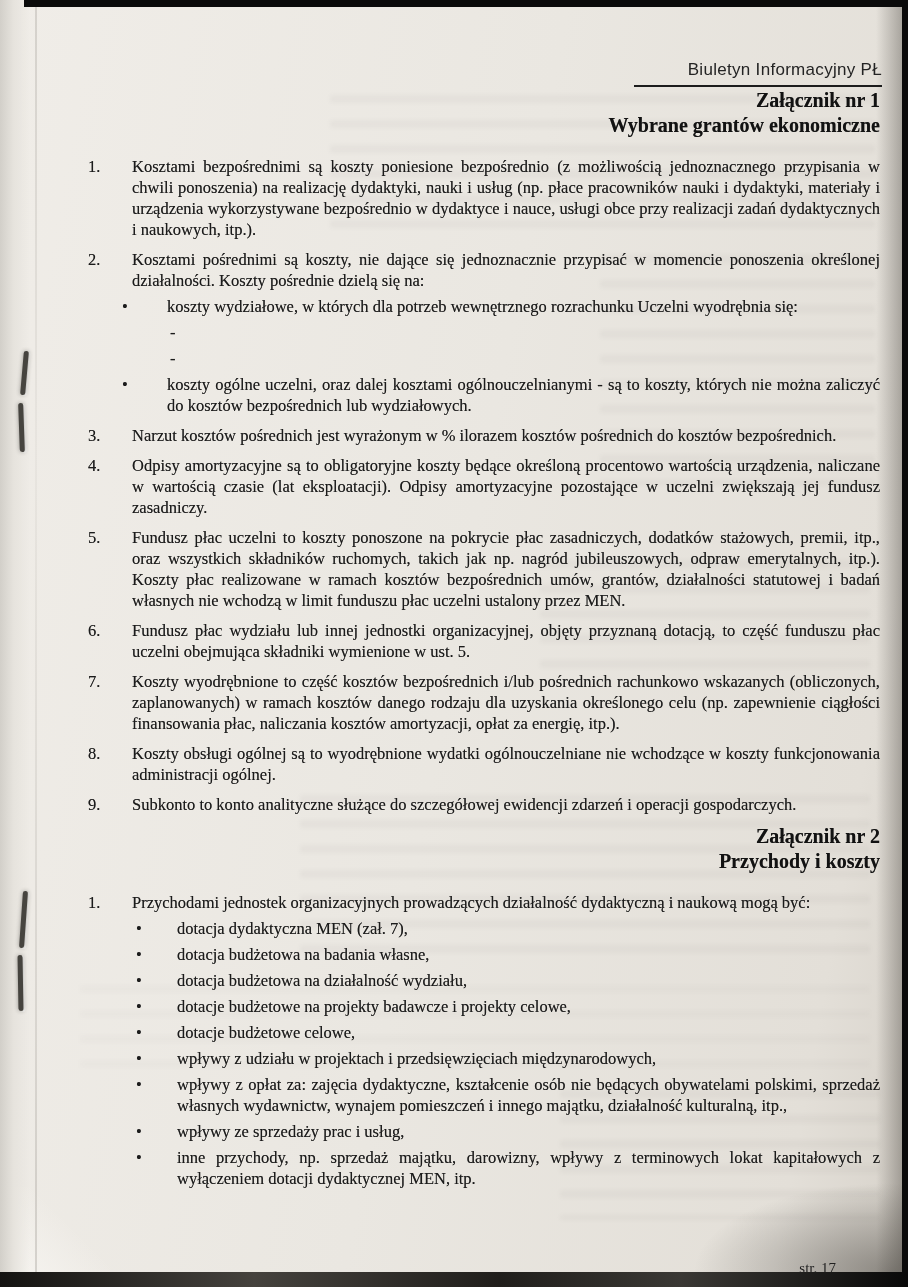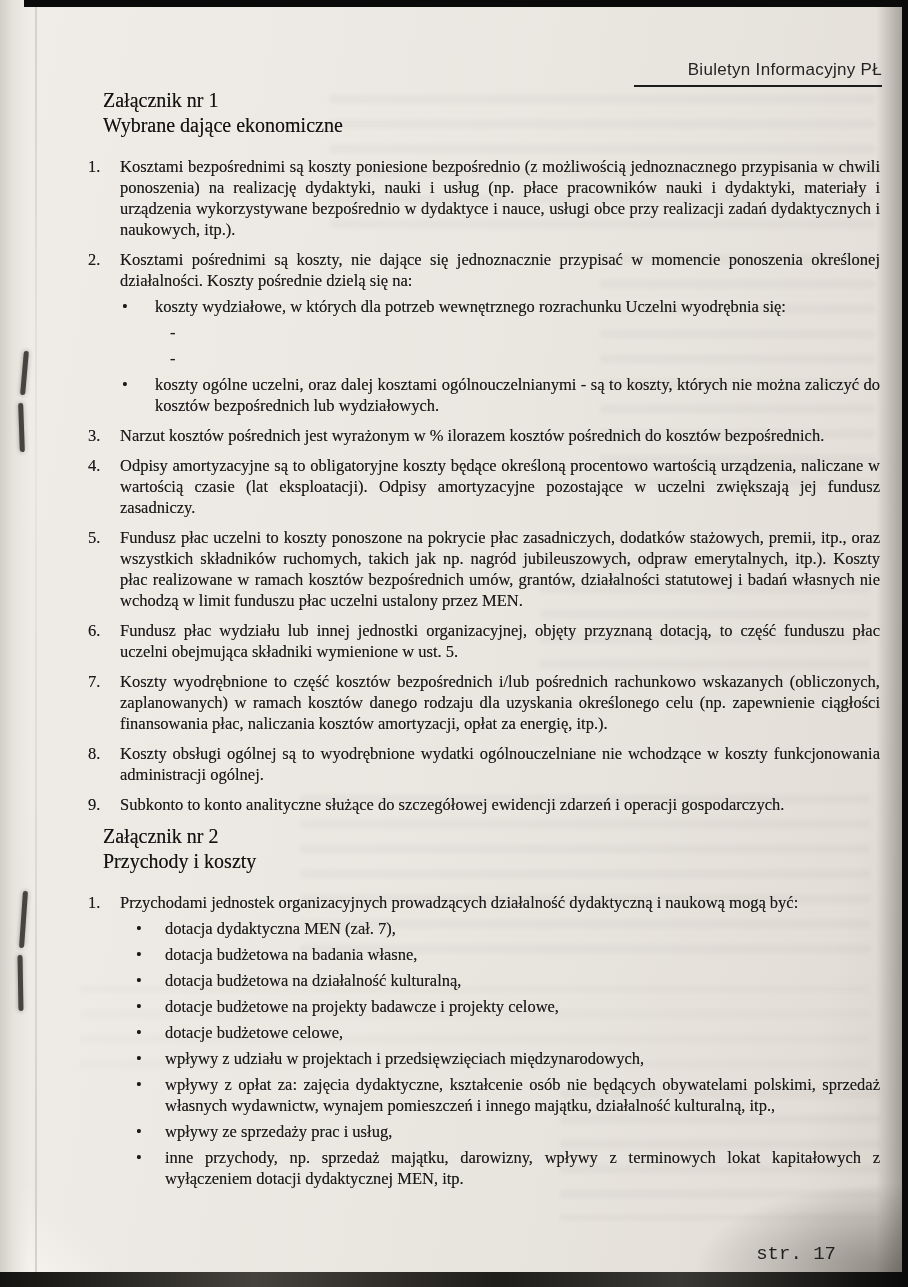--- a/index.html
+++ b/index.html
@@ -66,36 +66,36 @@
     font-family:"Liberation Sans", sans-serif;font-size:17px;color:#242424;
     letter-spacing:.3px;
   }
   
   .content{
     position:absolute;left:88px;top:88px;width:792px;z-index:5;
     font-size:16.5px;line-height:21px;color:#1b1b1b;text-align:justify;
     text-shadow:0 0 .4px rgba(20,20,20,.55);
   }
   .heading{
-    font-weight:normal;font-size:20px;line-height:25px;color:#121212;
-    padding-left:15px;margin-bottom:18px;text-align:left;
+    font-weight:bold;font-size:20px;line-height:25px;color:#121212;
+    padding-left:15px;margin-bottom:18px;text-align:right;
   }
   .heading.second{}
   .it{display:flex;margin-bottom:9px;}
   .it.sub{margin-bottom:5px;}
   .mk{flex:0 0 auto;}
   .num .mk{width:32px;}
   .b1{padding-left:34px;}   .b1 .mk{width:33px;}
   .dash{padding-left:82px;} .dash .mk{width:30px;}
   .b2{padding-left:48px;}   .b2 .mk{width:29px;}
-  .tx{flex:1 1 auto;}
+  .tx{flex:1 1 auto;margin-left:12px;}
   
   .ftr{
-    position:absolute;right:72px;bottom:22px;z-index:5;
-    font-size:19px;color:#1f1f1f;font-family:Liberation Mono, monospace;
+    position:absolute;right:72px;bottom:10px;z-index:5;
+    font-size:15px;color:#1f1f1f;font-family:Liberation Serif, serif;
   }
 </style>
 </head>
 <body>
 
 <div class="page">
 
   <div class="bleed bl1"></div>
   <div class="bleed bl2"></div>
   <div class="bleed bl3"></div>
@@ -113,21 +113,21 @@
   <div class="staple s2b"></div>
 
   <div class="hdr">
     <span>Biuletyn Informacyjny PŁ</span>
   </div>
 
   <div class="content">
 
     <div class="heading">
       <div>Załącznik nr 1</div>
-      <div>Wybrane dające ekonomiczne</div>
+      <div>Wybrane grantów ekonomiczne</div>
     </div>
 
     <div class="it num">
       <span class="mk">1.</span>
       <div class="tx">Kosztami bezpośrednimi są koszty poniesione bezpośrednio (z możliwością jednoznacznego przypisania w chwili ponoszenia) na realizację dydaktyki, nauki i usług (np. płace pracowników nauki i dydaktyki, materiały i urządzenia wykorzystywane bezpośrednio w dydaktyce i nauce, usługi obce przy realizacji zadań dydaktycznych i naukowych, itp.).</div>
     </div>
     <div class="it num sub">
       <span class="mk">2.</span>
       <div class="tx">Kosztami pośrednimi są koszty, nie dające się jednoznacznie przypisać w momencie ponoszenia określonej działalności. Koszty pośrednie dzielą się na:</div>
     </div>
@@ -186,21 +186,21 @@
     <div class="it b2 sub">
       <span class="mk">•</span>
       <div class="tx">dotacja dydaktyczna MEN (zał. 7),</div>
     </div>
     <div class="it b2 sub">
       <span class="mk">•</span>
       <div class="tx">dotacja budżetowa na badania własne,</div>
     </div>
     <div class="it b2 sub">
       <span class="mk">•</span>
-      <div class="tx">dotacja budżetowa na działalność kulturalną,</div>
+      <div class="tx">dotacja budżetowa na działalność wydziału,</div>
     </div>
     <div class="it b2 sub">
       <span class="mk">•</span>
       <div class="tx">dotacje budżetowe na projekty badawcze i projekty celowe,</div>
     </div>
     <div class="it b2 sub">
       <span class="mk">•</span>
       <div class="tx">dotacje budżetowe celowe,</div>
     </div>
     <div class="it b2 sub">

